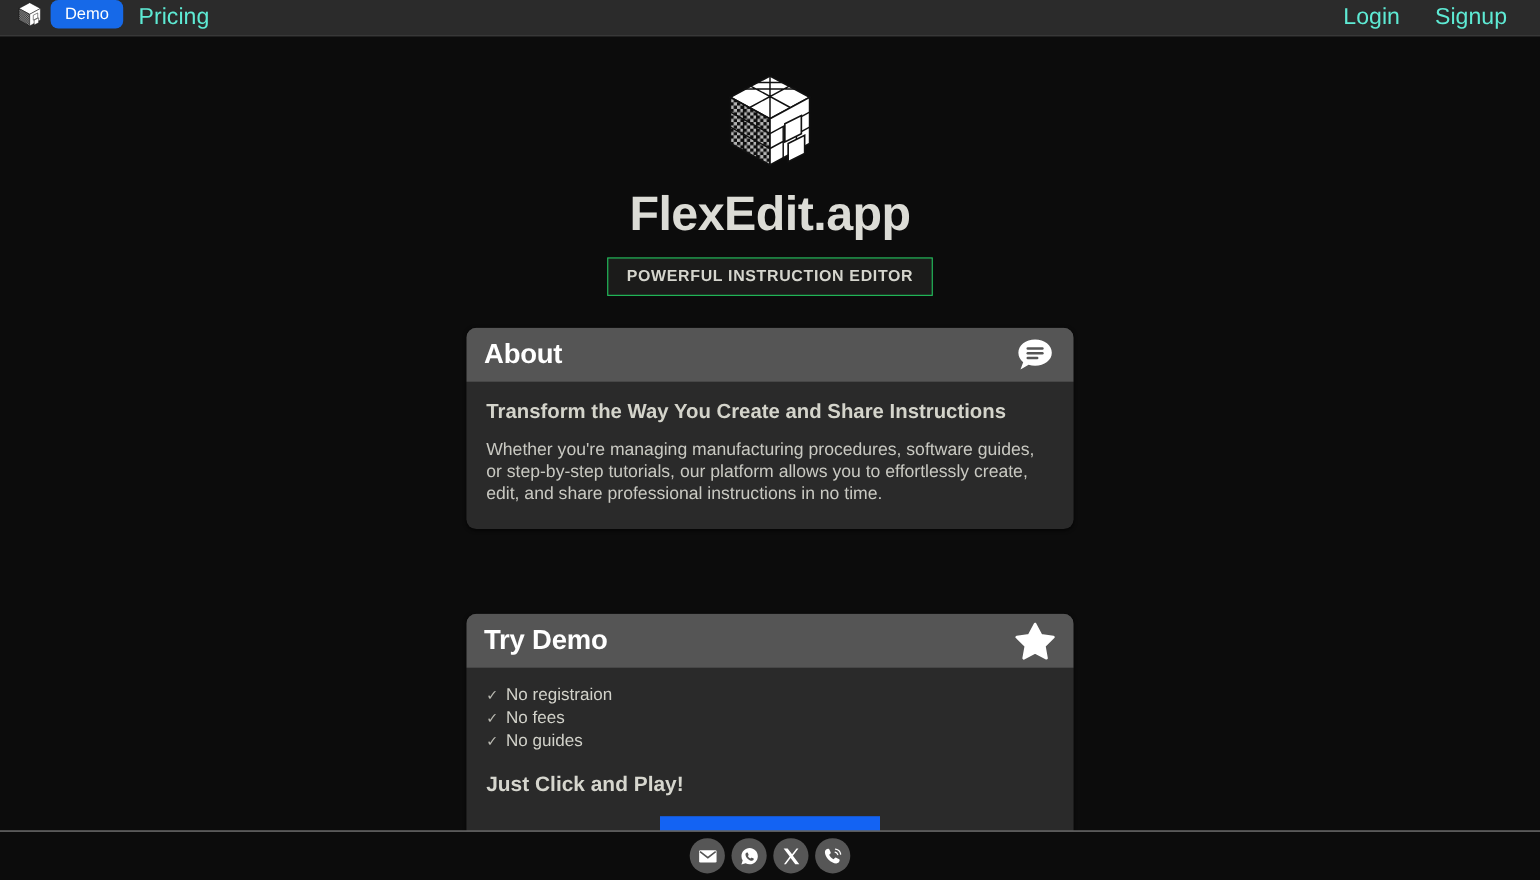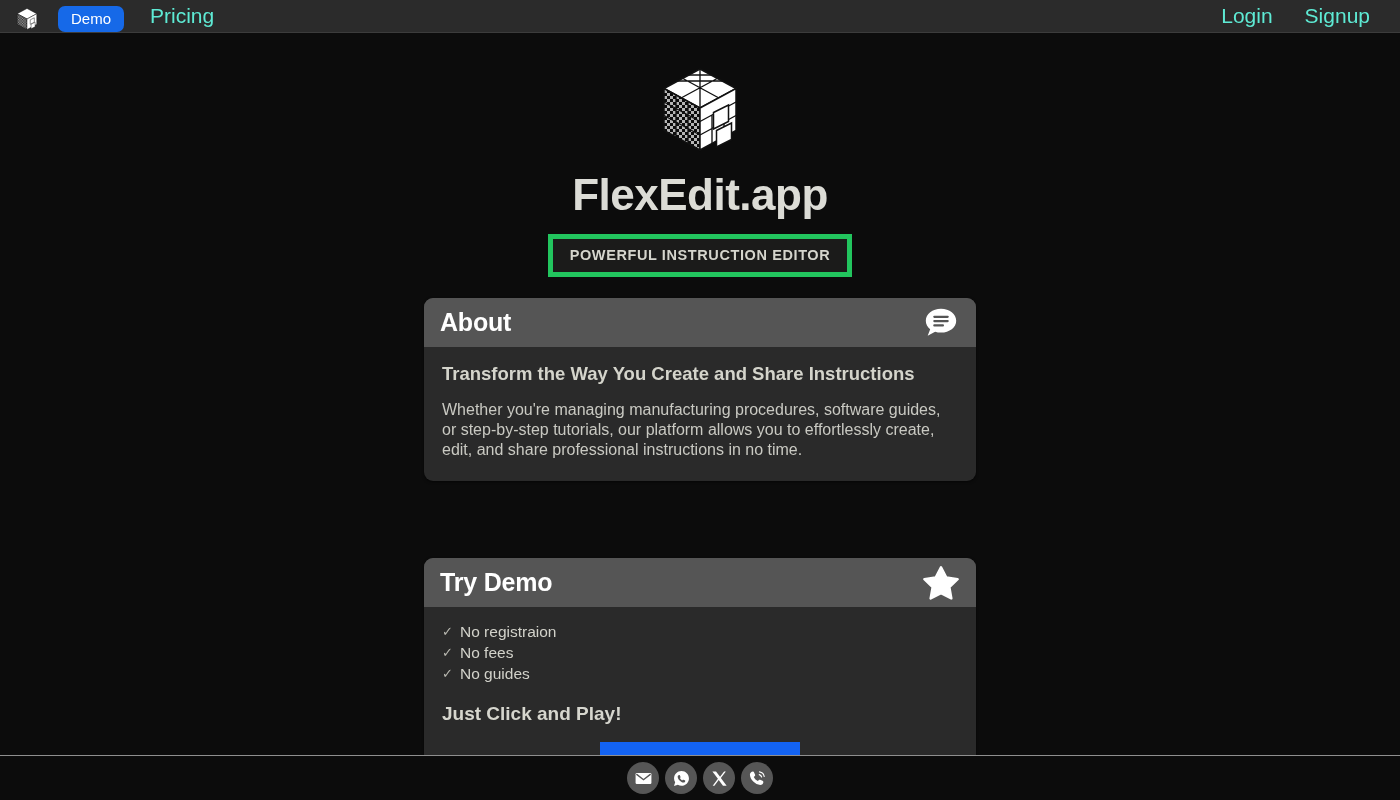--- a/index.html
+++ b/index.html
@@ -13,21 +13,21 @@
   
   .navbar {
     position: absolute; top: 0; left: 0;
     width: 1400px; height: 33px;
     background: #2b2b2b;
     border-bottom: 1px solid #3c3c3c;
     display: flex; align-items: center;
     padding: 0 14px;
   }
   .nav-logo { width: 26px; height: 26px; margin-right: 6px; flex: none; display:block; }
-  .nav-left { display: flex; align-items: flex-end; gap: 12px; }
+  .nav-left { display: flex; align-items: flex-start; gap: 0px; }
   .nav-pill {
     background: #1669e8; color: #ffffff;
     font-size: 15px; padding: 5px 13px 6px;
     border-radius: 7px; line-height: 1;
     white-space: nowrap;
   }
   .nav-link {
     color: #5eead4; font-size: 21px;
     padding: 5px 14px 6px; line-height: 1;
     white-space: nowrap;
@@ -37,21 +37,21 @@
 
   
   .hero { position: absolute; top: 33px; left: 0; width: 1400px; text-align: center; }
   .hero-logo { width: 96px; height: 96px; margin: 30px auto 0; display: block; }
   .hero-title {
     font-size: 44px; font-weight: bold; color: #dcdcd6;
     letter-spacing: -0.5px; line-height: 1; margin-top: 14px;
   }
   .hero-badge {
     display: inline-block; margin-top: 17px;
-    border: 5px solid #22c55e;
+    border: 1px solid #22c55e;
     background: #1b1b1a;
     color: #d5d5cd;
     font-size: 14.5px; font-weight: bold;
     letter-spacing: 0.6px;
     padding: 8px 17px 9px;
   }
 
   
   .card {
     position: absolute; left: 424px; width: 552px;

